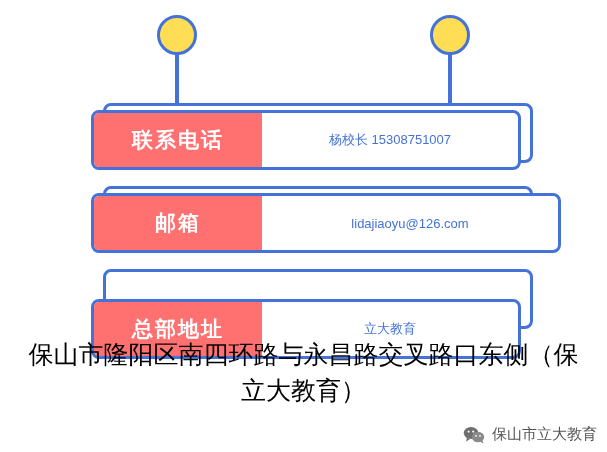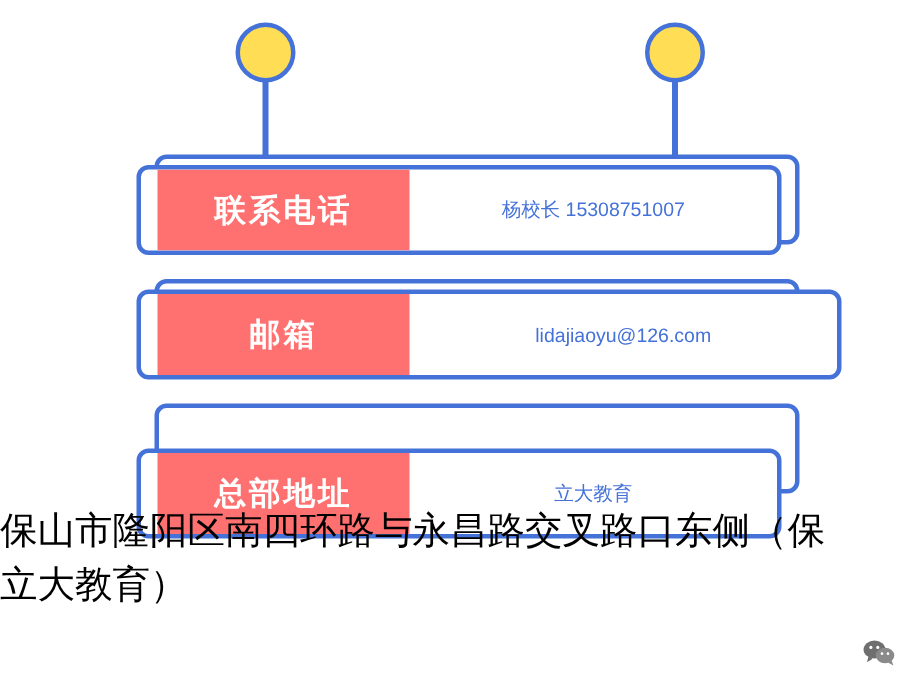--- a/index.html
+++ b/index.html
@@ -56,21 +56,20 @@
   }
 
   .row {
     position: absolute;
     display: flex;
     border: 3px solid #4472d8;
     border-radius: 8px;
     background: #ffffff;
     box-sizing: border-box;
     overflow: hidden;
-    padding-left: 11px;
   }
   .row-label {
     background: #ff7070;
     color: #ffffff;
     font-weight: bold;
     font-size: 21px;
     letter-spacing: 2px;
     display: flex;
     align-items: center;
     justify-content: center;
@@ -100,20 +99,21 @@
   
   .address {
     position: absolute;
     left: 0;
     top: 337px;
     width: 607px;
     font-size: 25px;
     color: #000000;
     line-height: 1.42;
     letter-spacing: 0px;
+    text-align: center;
   }
   .address .line {
     white-space: nowrap;
   }
 
   
   .footer {
     position: absolute;
     right: 10px;
     bottom: 8px;
@@ -172,13 +172,14 @@
       <ellipse cx="8" cy="7" rx="7.3" ry="6" fill="#6f6f6f"></ellipse>
       <polygon points="4,11.5 3,15.5 6.8,13.2" fill="#6f6f6f"></polygon>
       <circle cx="5.6" cy="5.6" r="1.05" fill="#ffffff"></circle>
       <circle cx="10.2" cy="5.6" r="1.05" fill="#ffffff"></circle>
       <ellipse cx="15" cy="11" rx="6.2" ry="5.2" fill="#8a8a8a"></ellipse>
       <polygon points="19.4,14.4 20.6,17.6 17.2,15.8" fill="#8a8a8a"></polygon>
       <circle cx="13" cy="9.8" r="0.9" fill="#ffffff"></circle>
       <circle cx="17" cy="9.8" r="0.9" fill="#ffffff"></circle>
     </svg>
   </span>
+  <span class="footer-text">保山市立大教育</span>
 </div>
 
 </body></html>

